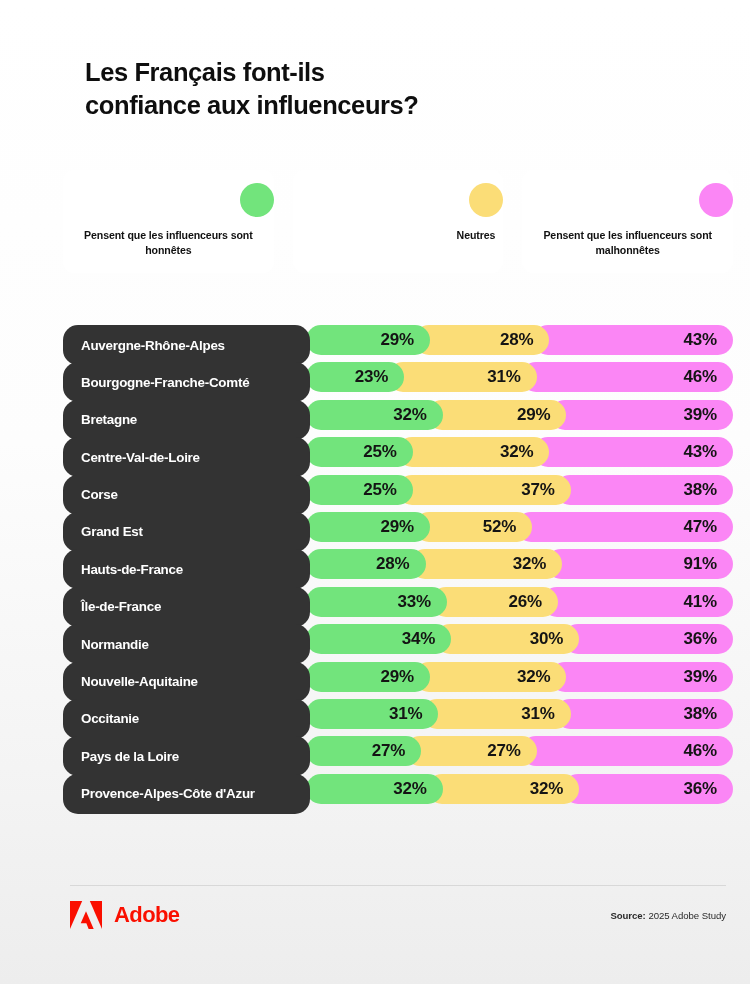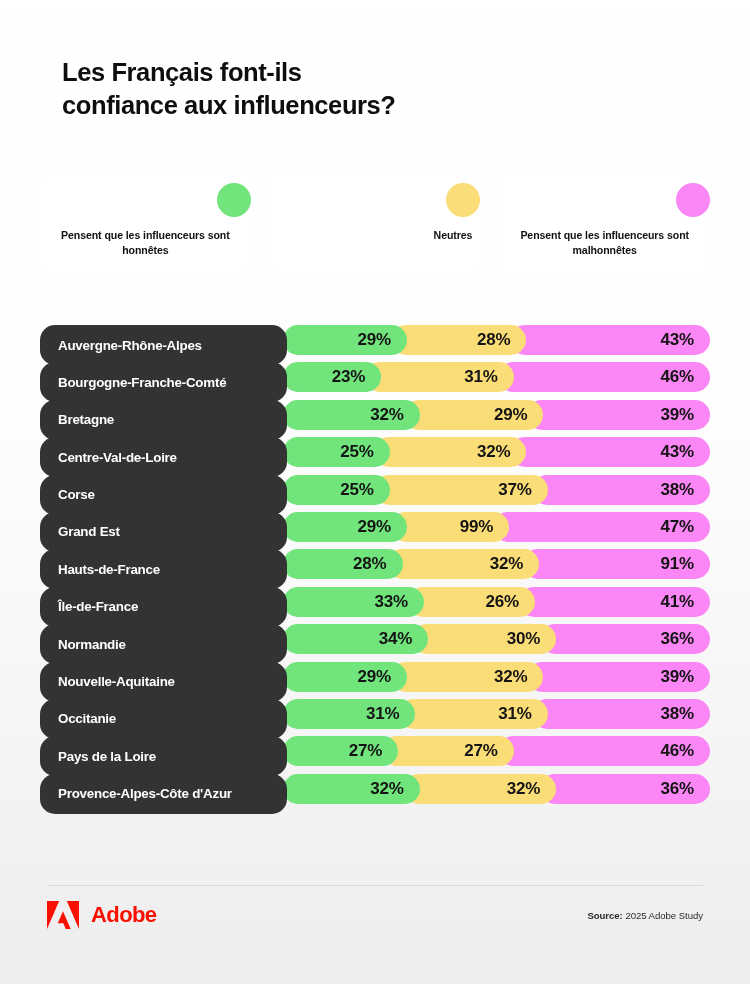--- a/index.html
+++ b/index.html
@@ -13,20 +13,21 @@
   body {
     font-family: "Liberation Sans", sans-serif;
     background: linear-gradient(180deg, #FFFFFF 0%, #FDFDFD 45%, #F4F4F4 78%, #EDEDED 100%);
     color: #111111;
     position: relative;
   }
 
   .infographic {
     position: absolute;
     inset: 0;
+    margin-left: 23px;
   }
 
   
   .title-block {
     position: absolute;
     left: 62px;
     top: 56px;
     width: 520px;
   }
   .title-line {
@@ -281,21 +282,21 @@
       </div>
       <div class="row">
         <div class="row-label">
           <span class="row-label-text">Grand Est</span>
         </div>
         <div class="bars">
           <div class="seg seg-pink" style="left: 210.31px; right: 0px;">
             <span class="seg-value">47%</span>
           </div>
           <div class="seg seg-yellow" style="left: 107.83px; width: 118.48px;">
-            <span class="seg-value">99%</span>
+            <span class="seg-value">52%</span>
           </div>
           <div class="seg seg-green" style="left: 0px; width: 123.83px;">
             <span class="seg-value">29%</span>
           </div>
         </div>
       </div>
       <div class="row">
         <div class="row-label">
           <span class="row-label-text">Hauts-de-France</span>
         </div>

